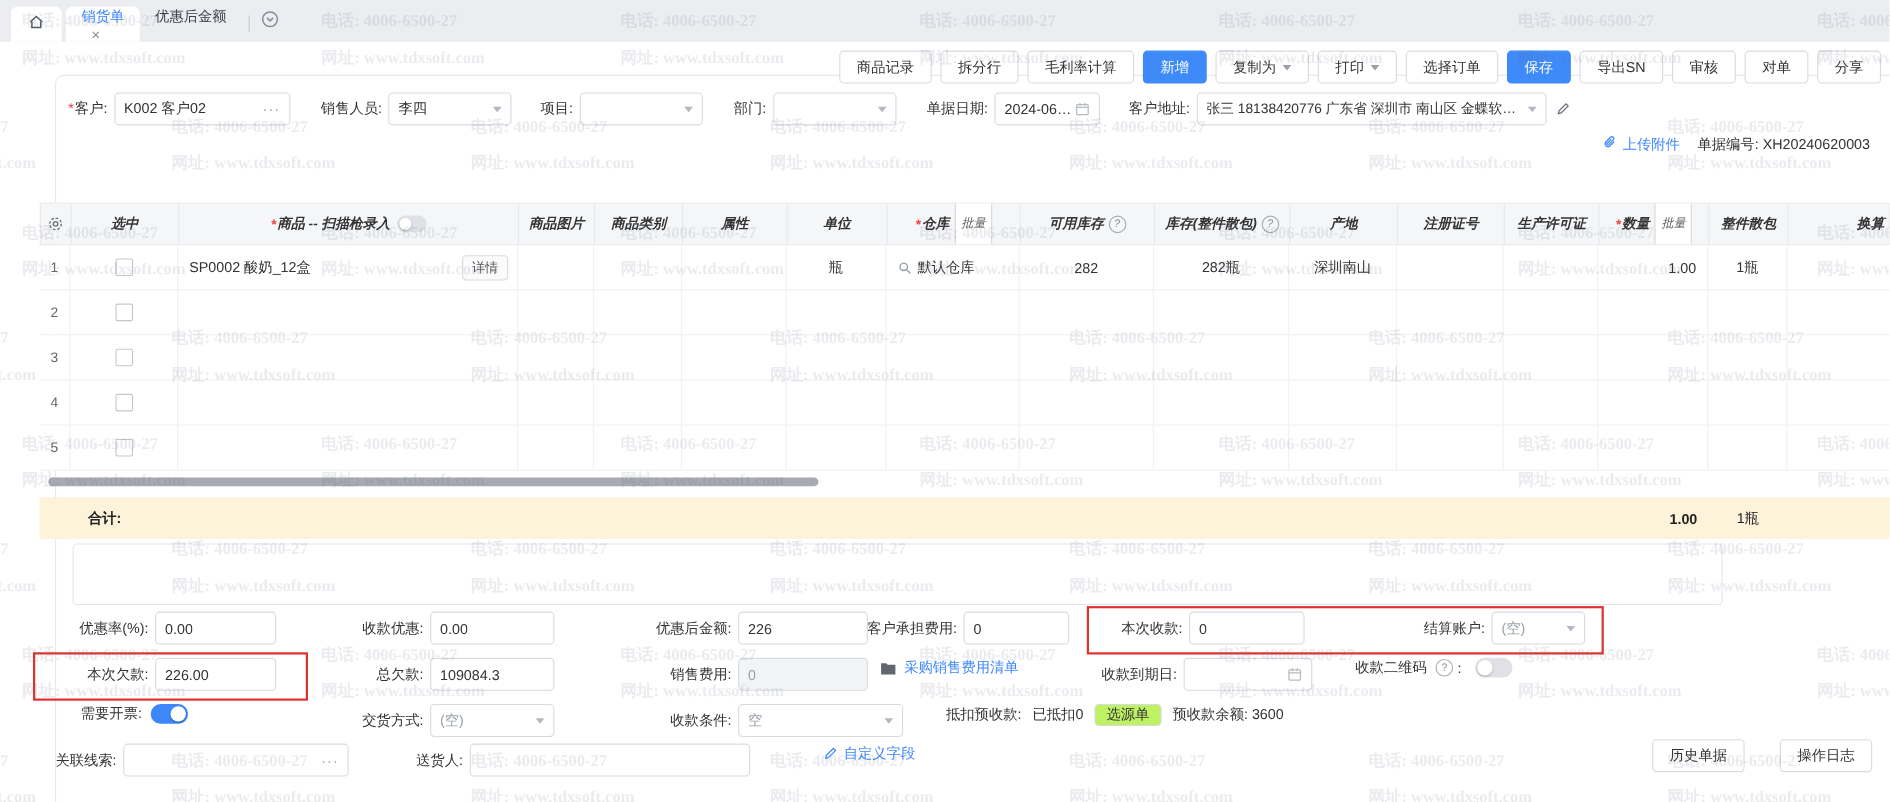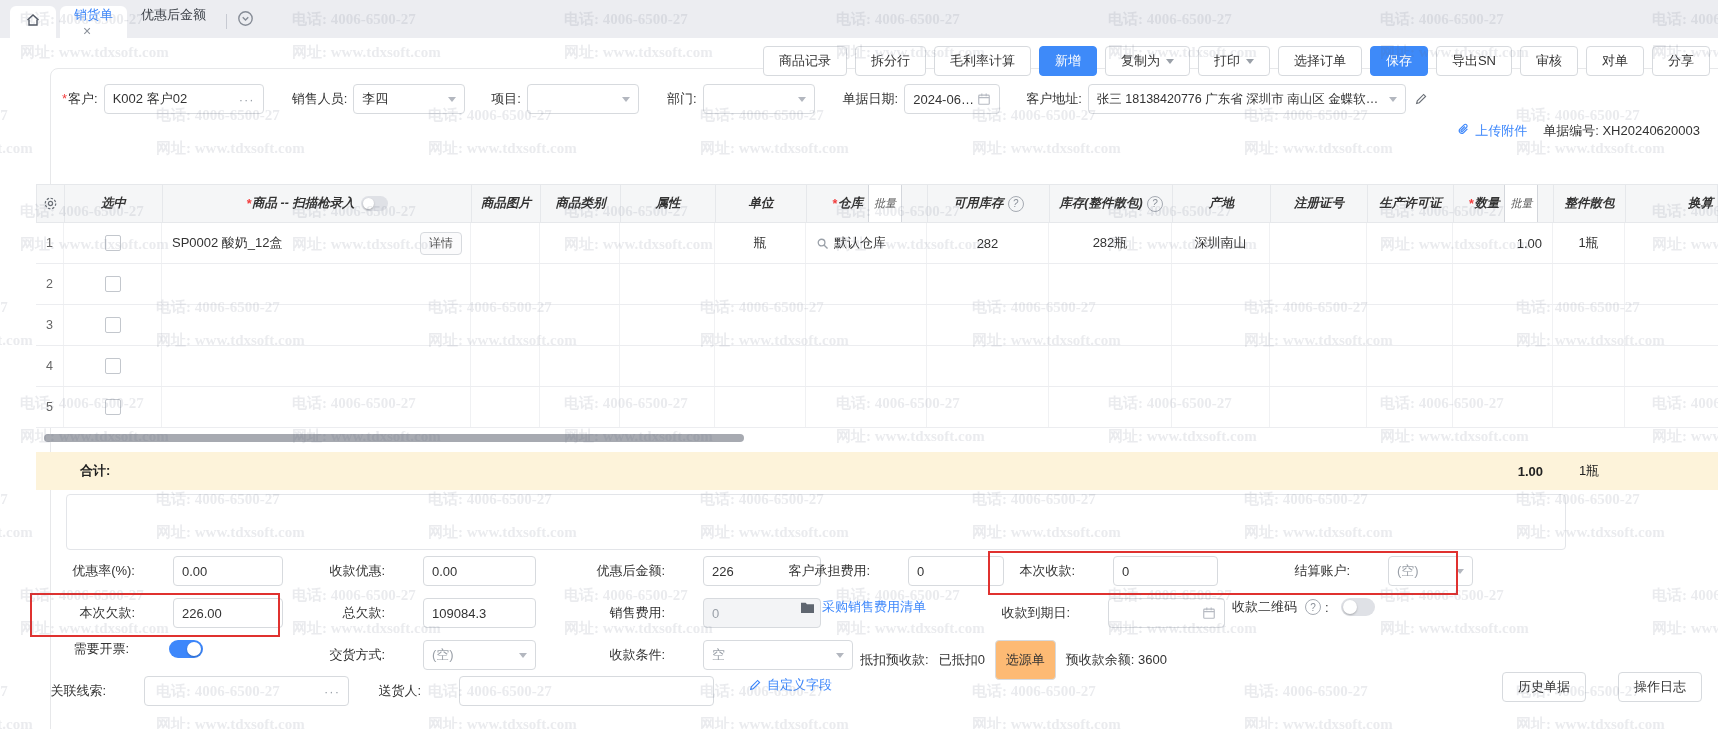--- a/index.html
+++ b/index.html
@@ -78,24 +78,24 @@
   .hscroll-thumb{position:absolute;left:44px;top:434px;width:700px;height:8px;border-radius:4px;
     background:#a7aab1;z-index:4;}
   .total-row{position:absolute;left:36px;top:452px;right:0;height:38px;background:#fdf3da;
     display:flex;align-items:center;z-index:2;}
   .total-row .tc{flex:none;display:flex;align-items:center;font-size:13px;color:#222;}
   .comment-box{position:absolute;left:66px;top:494px;width:1498px;height:54px;border:1px solid #e3e5e9;
     border-radius:4px;z-index:2;background:#fff;}
 
   
   .frow{position:absolute;left:0;height:32px;width:100%;z-index:3;}
-  .afg{position:absolute;display:flex;align-items:center;top:0;gap:32px;}
+  .afg{position:absolute;display:flex;align-items:center;top:0;}
   .alabel{font-size:13px;color:#333;text-align:right;white-space:nowrap;flex:none;}
   .redbox{position:absolute;border:2px solid #e0312f;z-index:12;pointer-events:none;background:transparent;}
-  .mini-btn{height:40px;padding:0 10px;border:1px solid #d7dade;border-radius:4px;background:#fdba74;
+  .mini-btn{height:20px;padding:0 10px;border:1px solid #d7dade;border-radius:4px;background:#bef264;
     font-size:13px;color:#333;display:flex;align-items:center;cursor:pointer;white-space:nowrap;}
   .plain{font-size:13px;color:#333;white-space:nowrap;}
   .corner-btn{position:absolute;top:672px;z-index:3;}
 </style>
 </head>
 <body>
 
 <div id="stage">
 
   <div class="tabbar">

